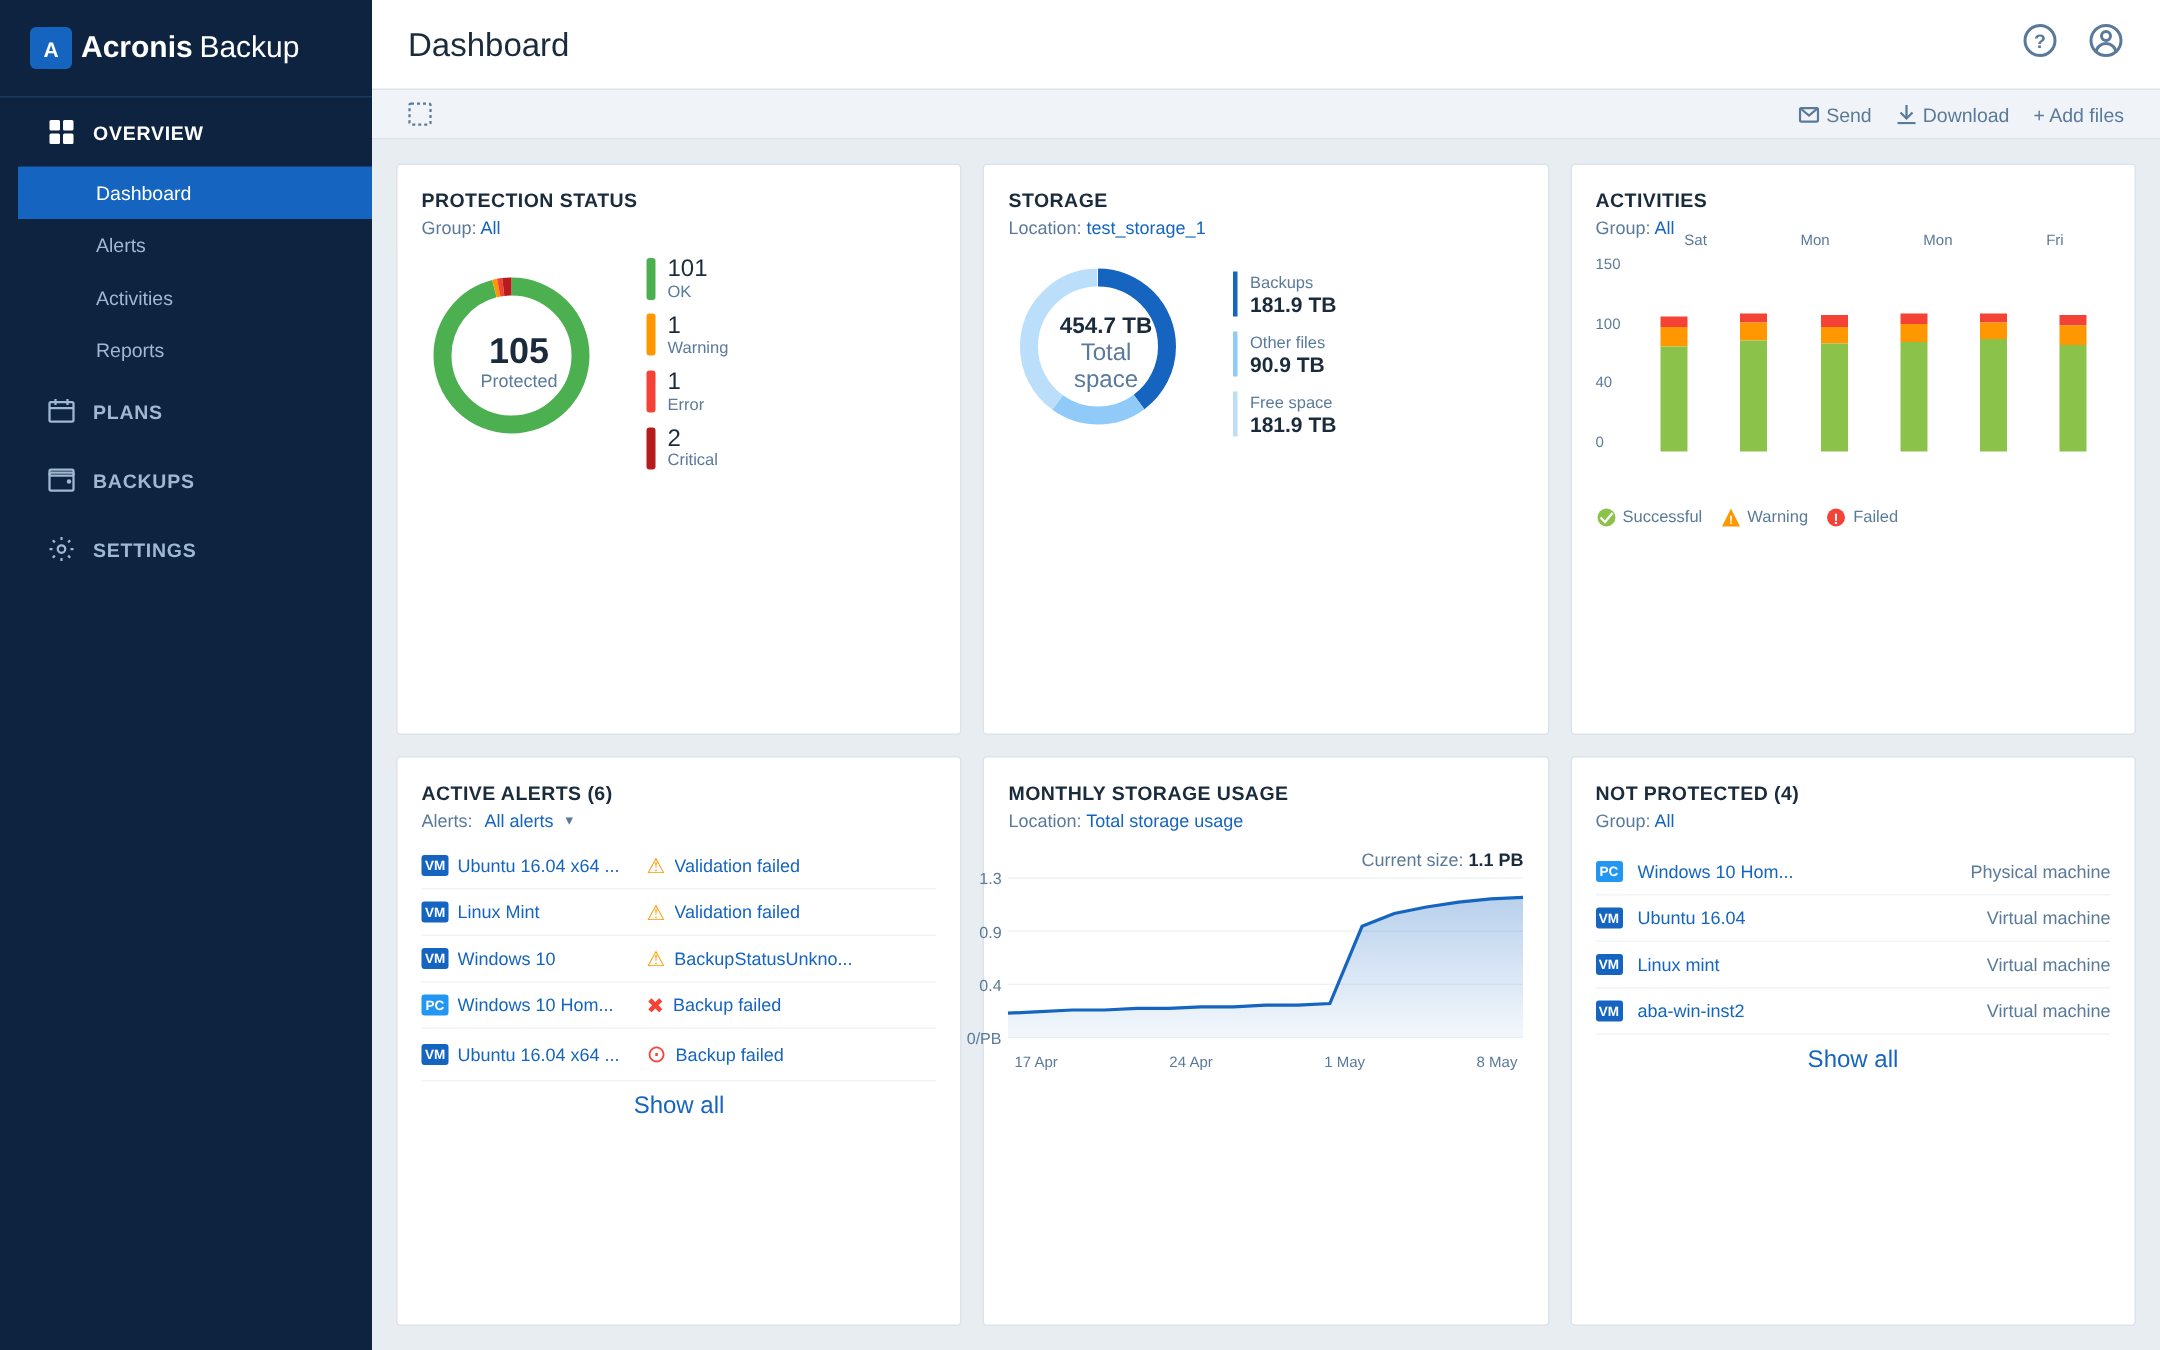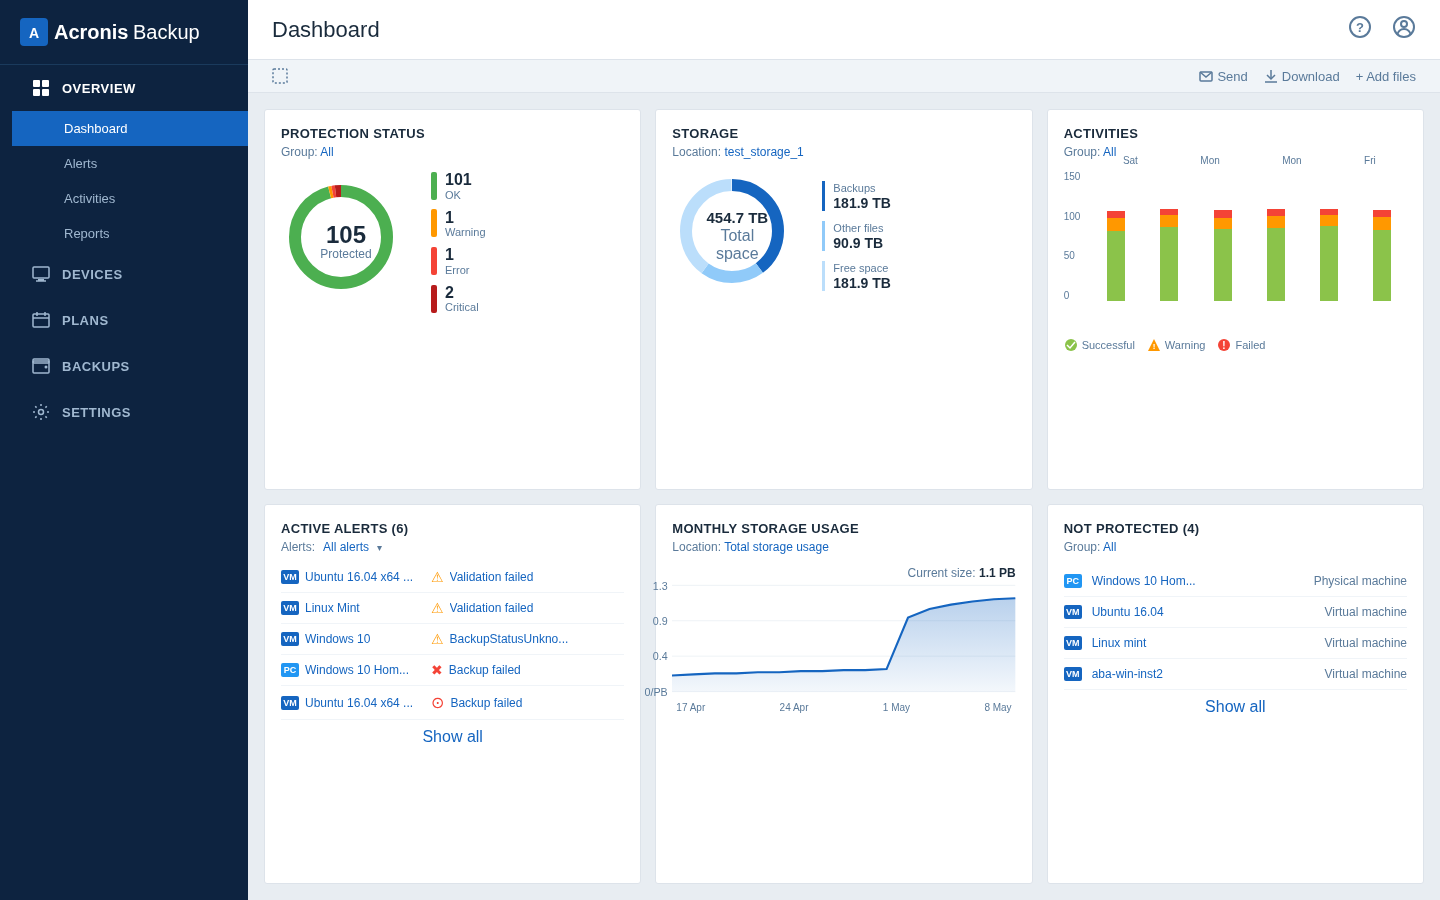--- a/index.html
+++ b/index.html
@@ -129,21 +129,21 @@
       position: absolute;
       top: 50%; left: 50%;
       transform: translate(-50%, -50%);
       text-align: center;
     }
     .donut-num { font-size: 24px; font-weight: 700; color: #1a2b3c; line-height: 1; }
     .donut-text { font-size: 12px; color: #5a7a9a; }
     .status-list { display: flex; flex-direction: column; gap: 8px; }
     .status-row { display: flex; align-items: center; gap: 8px; font-size: 13px; }
     .status-indicator { width: 6px; height: 28px; border-radius: 2px; }
-    .status-val { font-size: 16px; font-weight: 700; color: #1a2b3c; line-height: 1.1; }
+    .status-val { font-size: 16px; font-weight: 400; color: #1a2b3c; line-height: 1.1; }
     .status-lbl { font-size: 11px; color: #5a7a9a; }
 
     
     .storage-card { grid-column: 2; grid-row: 1; }
     .storage-content { display: flex; align-items: center; gap: 20px; }
     .storage-list { display: flex; flex-direction: column; gap: 10px; }
     .storage-row { font-size: 12px; color: #5a7a9a; border-left: 3px solid #ccc; padding-left: 8px; }
     .storage-row .s-val { font-size: 14px; font-weight: 700; color: #1a2b3c; display: block; }
 
     
@@ -227,28 +227,20 @@
         <rect x="1" y="10" width="7" height="7" rx="1" fill="currentColor"></rect>
         <rect x="10" y="10" width="7" height="7" rx="1" fill="currentColor"></rect>
       </svg>
       OVERVIEW
     </div>
     <div class="nav-item active">Dashboard</div>
     <div class="nav-item">Alerts</div>
     <div class="nav-item">Activities</div>
     <div class="nav-item">Reports</div>
 
-    <div class="nav-section">
-      <svg width="18" height="18" viewBox="0 0 18 18">
-        <rect x="1" y="2" width="16" height="11" rx="1" fill="none" stroke="currentColor" stroke-width="1.5"></rect>
-        <rect x="6" y="14" width="6" height="2" fill="currentColor"></rect>
-        <line x1="4" y1="16" x2="14" y2="16" stroke="currentColor" stroke-width="1.5"></line>
-      </svg>
-      DEVICES
-    </div>
 
     <div class="nav-section">
       <svg width="18" height="18" viewBox="0 0 18 18">
         <rect x="1" y="3" width="16" height="13" rx="1" fill="none" stroke="currentColor" stroke-width="1.5"></rect>
         <line x1="5" y1="1" x2="5" y2="5" stroke="currentColor" stroke-width="1.5"></line>
         <line x1="13" y1="1" x2="13" y2="5" stroke="currentColor" stroke-width="1.5"></line>
         <line x1="1" y1="7" x2="17" y2="7" stroke="currentColor" stroke-width="1.5"></line>
       </svg>
       PLANS
     </div>
@@ -425,21 +417,21 @@
       <div class="card-subtitle">
         <span>Group:</span>
         <a href="#">All</a>
       </div>
       <div class="bar-chart">
         <div style="position:relative;height:155px;padding-bottom:4px">
 
           <div style="position:absolute;left:0;top:0;height:130px;display:flex;flex-direction:column;justify-content:space-between;font-size:10px;color:#5a7a9a;width:26px">
             <span>150</span>
             <span>100</span>
-            <span>50</span>
+            <span>40</span>
             <span>0</span>
           </div>
 
           <div style="margin-left:28px;display:flex;align-items:flex-end;gap:5px;height:130px;position:relative">
 
             <div style="position:absolute;top:-16px;left:0;right:0;display:flex;justify-content:space-around;font-size:10px;color:#5a7a9a">
               <span>Sat</span>
               <span>Mon</span>
               <span>Mon</span>
               <span>Fri</span>

